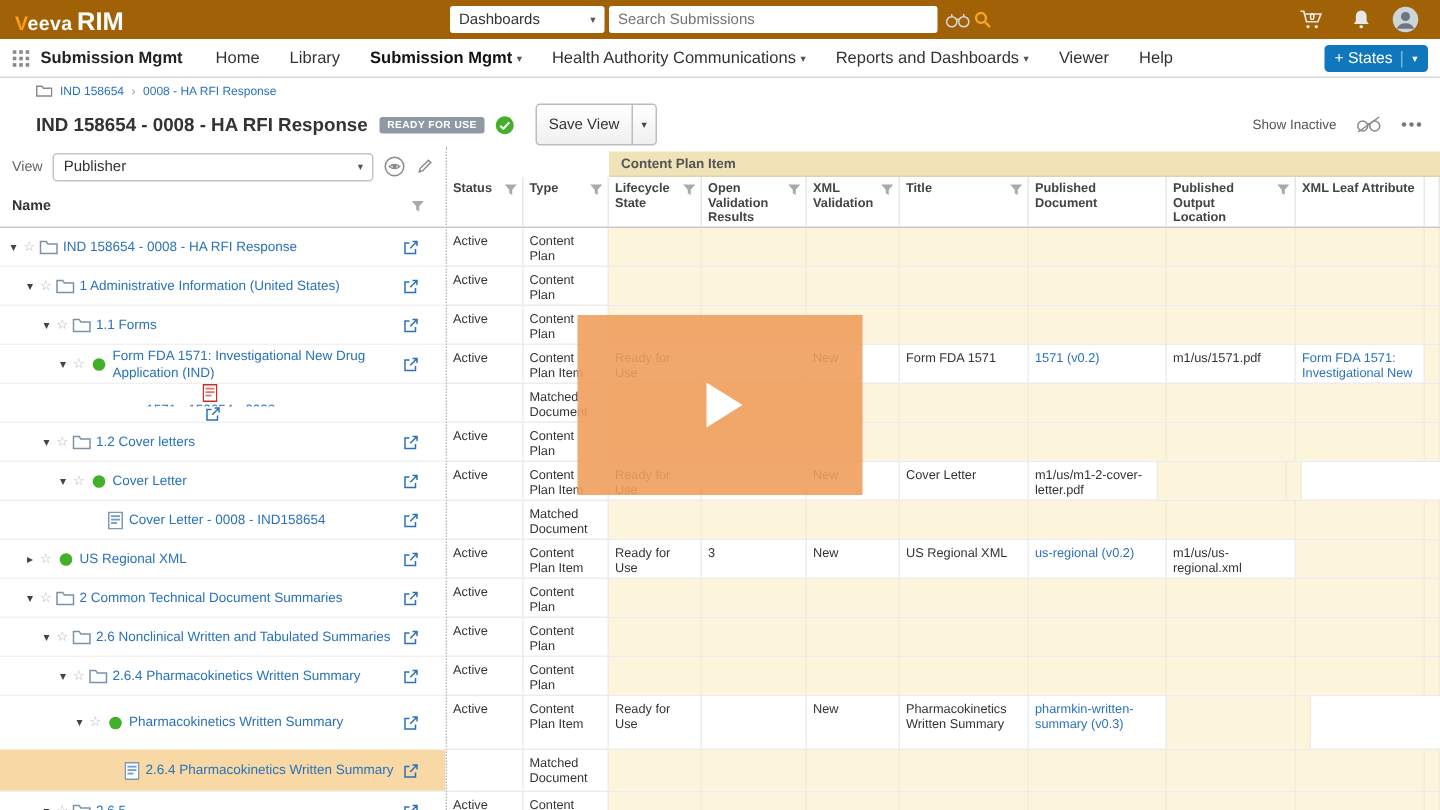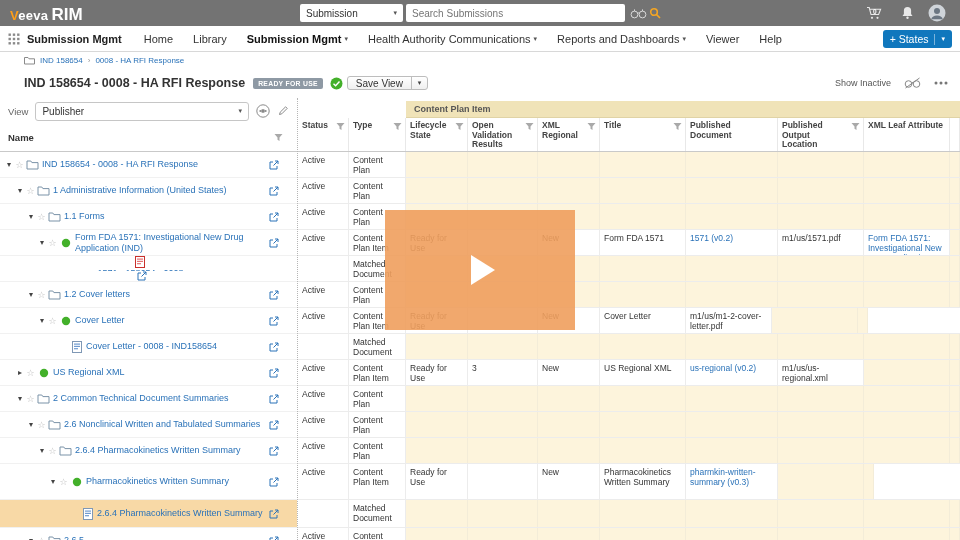--- a/index.html
+++ b/index.html
@@ -1,21 +1,21 @@
 <!DOCTYPE html>
 <html style="--accent-orange: #ff9e18; --brand-blue: #1077bd; --link-blue: #2a72b8; --green: #43b02a; --band-tan: #f0e3b8; --cell-cream: #fdf4dc; --selected-orange: #f8d9a6;"><head>
 <meta charset="utf-8">
 <style>
   *{margin:0;padding:0;box-sizing:border-box}
   html,body{background:#fff}
   body{font-family:"Liberation Sans","DejaVu Sans",sans-serif;color:#333}
   .page{position:relative;width:960px;height:540px;overflow:hidden;background:#fff}
 
   
-  .topbar{position:absolute;top:0;left:0;right:0;height:26px;background:#737373}
+  .topbar{position:absolute;top:0;left:0;right:0;height:26px;background:#a16207}
   .logo{position:absolute;left:10px;top:5px;display:flex;align-items:baseline;gap:3px;color:#fff}
   .logo .brand{display:inline-block;font-size:13px;font-weight:bold;letter-spacing:.3px}
   .logo .brand::first-letter{color:var(--accent-orange,#ff9e18)}
   .logo .prod{font-size:17px;font-weight:bold}
   .scope-select{position:absolute;left:300px;top:4px;width:103px;height:18px;background:#fff;border-radius:2px;font-size:10px;color:#333;display:flex;align-items:center;justify-content:space-between;padding:0 6px;cursor:pointer}
   .sel-caret{font-size:7px;color:#555}
   .search-input{position:absolute;left:406px;top:4px;width:219px;height:18px;border:none;border-radius:2px;font-size:10px;padding:0 6px;color:#333;outline:none}
   .tb-ic{position:absolute;display:flex;align-items:center;justify-content:center}
   .ic-binoc{left:630px;top:8px}
   .ic-mag{left:649px;top:7px}
@@ -39,21 +39,21 @@
   
   .breadcrumb{position:absolute;top:52px;left:24px;height:16px;display:flex;align-items:center;gap:5px;font-size:8px}
   .bc-link{color:var(--link-blue,#2a72b8);cursor:pointer}
   .bc-sep{color:#999}
 
   
   .title-row{position:absolute;top:68px;left:24px;right:12px;height:30px;display:flex;align-items:center}
   .page-title{font-size:12.5px;font-weight:bold;color:#333;white-space:nowrap}
   .status-badge{margin-left:8px;background:#8e99a4;color:#fff;font-size:6.8px;font-weight:bold;padding:2px 5px;border-radius:2px;letter-spacing:.3px;white-space:nowrap}
   .check-ic{margin-left:7px;display:flex}
-  .save-view{margin-left:4px;display:flex;border:1px solid #bdbdbd;border-radius:3px;overflow:hidden;height:14px;background:linear-gradient(#fff,#f0f0f0)}
+  .save-view{margin-left:14px;display:flex;border:1px solid #bdbdbd;border-radius:3px;overflow:hidden;height:28px;background:linear-gradient(#fff,#f0f0f0)}
   .sv-main{padding:0 8px;font-size:10px;color:#333;display:flex;align-items:center;cursor:pointer}
   .sv-caret{border-left:1px solid #bdbdbd;width:16px;display:flex;align-items:center;justify-content:center;font-size:7px;color:#444;cursor:pointer}
   .title-right{margin-left:auto;display:flex;align-items:center;gap:13px}
   .show-inactive{font-size:9px;color:#555;white-space:nowrap}
 
   
   .main{position:absolute;top:98px;left:0;right:0;bottom:0;display:flex}
   .left-panel{width:298px;flex:none;border-right:1px dotted #b5b5b5;display:flex;flex-direction:column;background:#fff}
   .viewbar{height:26px;display:flex;align-items:center;padding:0 8px;gap:7px}
   .view-label{font-size:9.5px;color:#666}
@@ -93,21 +93,21 @@
 <body>
 
 <div class="page">
 
   <header class="topbar">
     <div class="logo">
       <span class="brand">Veeva</span>
         <span class="prod">RIM</span>
     </div>
     <div class="scope-select">
-      <span>Submission</span>
+      <span>Dashboards</span>
       <span class="sel-caret">▾</span>
     </div>
     <input class="search-input" placeholder="Search Submissions" style="">
     <span class="tb-ic ic-binoc">
       <svg width="17" height="11" viewBox="0 0 17 11">
           <circle cx="4.5" cy="6.5" r="3.4" fill="none" stroke="#d8d8d8"></circle>
           <circle cx="12.5" cy="6.5" r="3.4" fill="none" stroke="#d8d8d8"></circle>
           <path d="M7.6 5.2 a1.6 1.6 0 0 1 1.8 0 M4.5 3.1 V1.4 M12.5 3.1 V1.4" stroke="#d8d8d8" fill="none"></path>
         </svg>
     </span>
@@ -555,21 +555,21 @@
                 <path d="M0.5 1 h8 L5.5 4.5 V8 L3.5 6.8 V4.5z" fill="#a9a9a9"></path>
               </svg></span>
           </div>
           <div class="hcell" style="width: 70px;">
             <span class="hlabel">Open Validation Results</span>
             <span class="hfunnel"><svg width="9" height="9" viewBox="0 0 9 9">
                 <path d="M0.5 1 h8 L5.5 4.5 V8 L3.5 6.8 V4.5z" fill="#a9a9a9"></path>
               </svg></span>
           </div>
           <div class="hcell" style="width: 62px;">
-            <span class="hlabel">XML Regional</span>
+            <span class="hlabel">XML Validation</span>
             <span class="hfunnel"><svg width="9" height="9" viewBox="0 0 9 9">
                 <path d="M0.5 1 h8 L5.5 4.5 V8 L3.5 6.8 V4.5z" fill="#a9a9a9"></path>
               </svg></span>
           </div>
           <div class="hcell" style="width: 86px;">
             <span class="hlabel">Title</span>
             <span class="hfunnel"><svg width="9" height="9" viewBox="0 0 9 9">
                 <path d="M0.5 1 h8 L5.5 4.5 V8 L3.5 6.8 V4.5z" fill="#a9a9a9"></path>
               </svg></span>
           </div>

